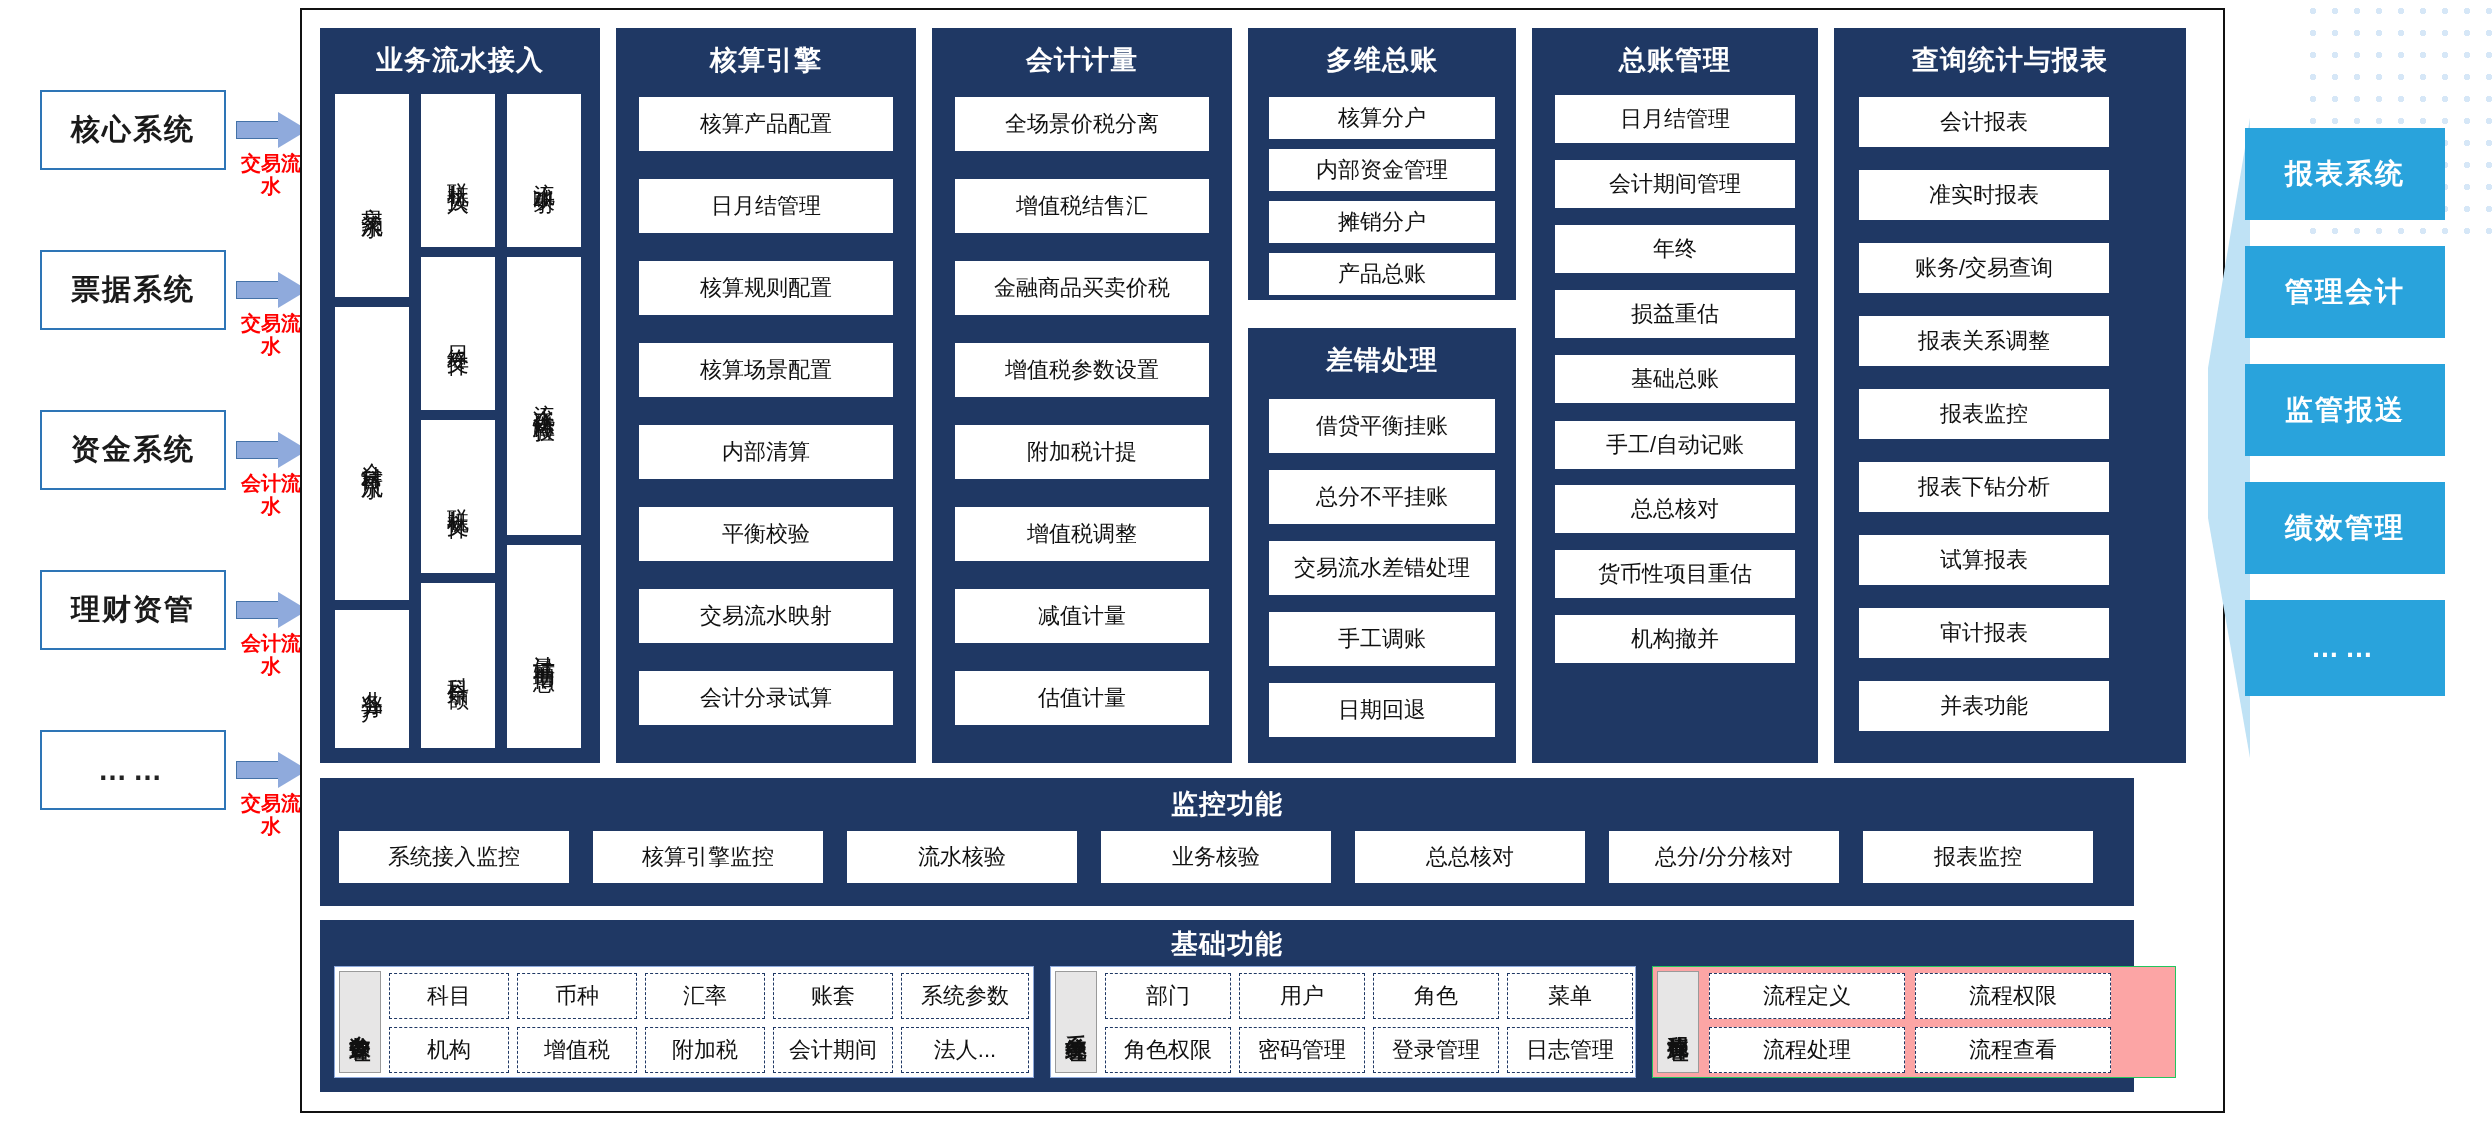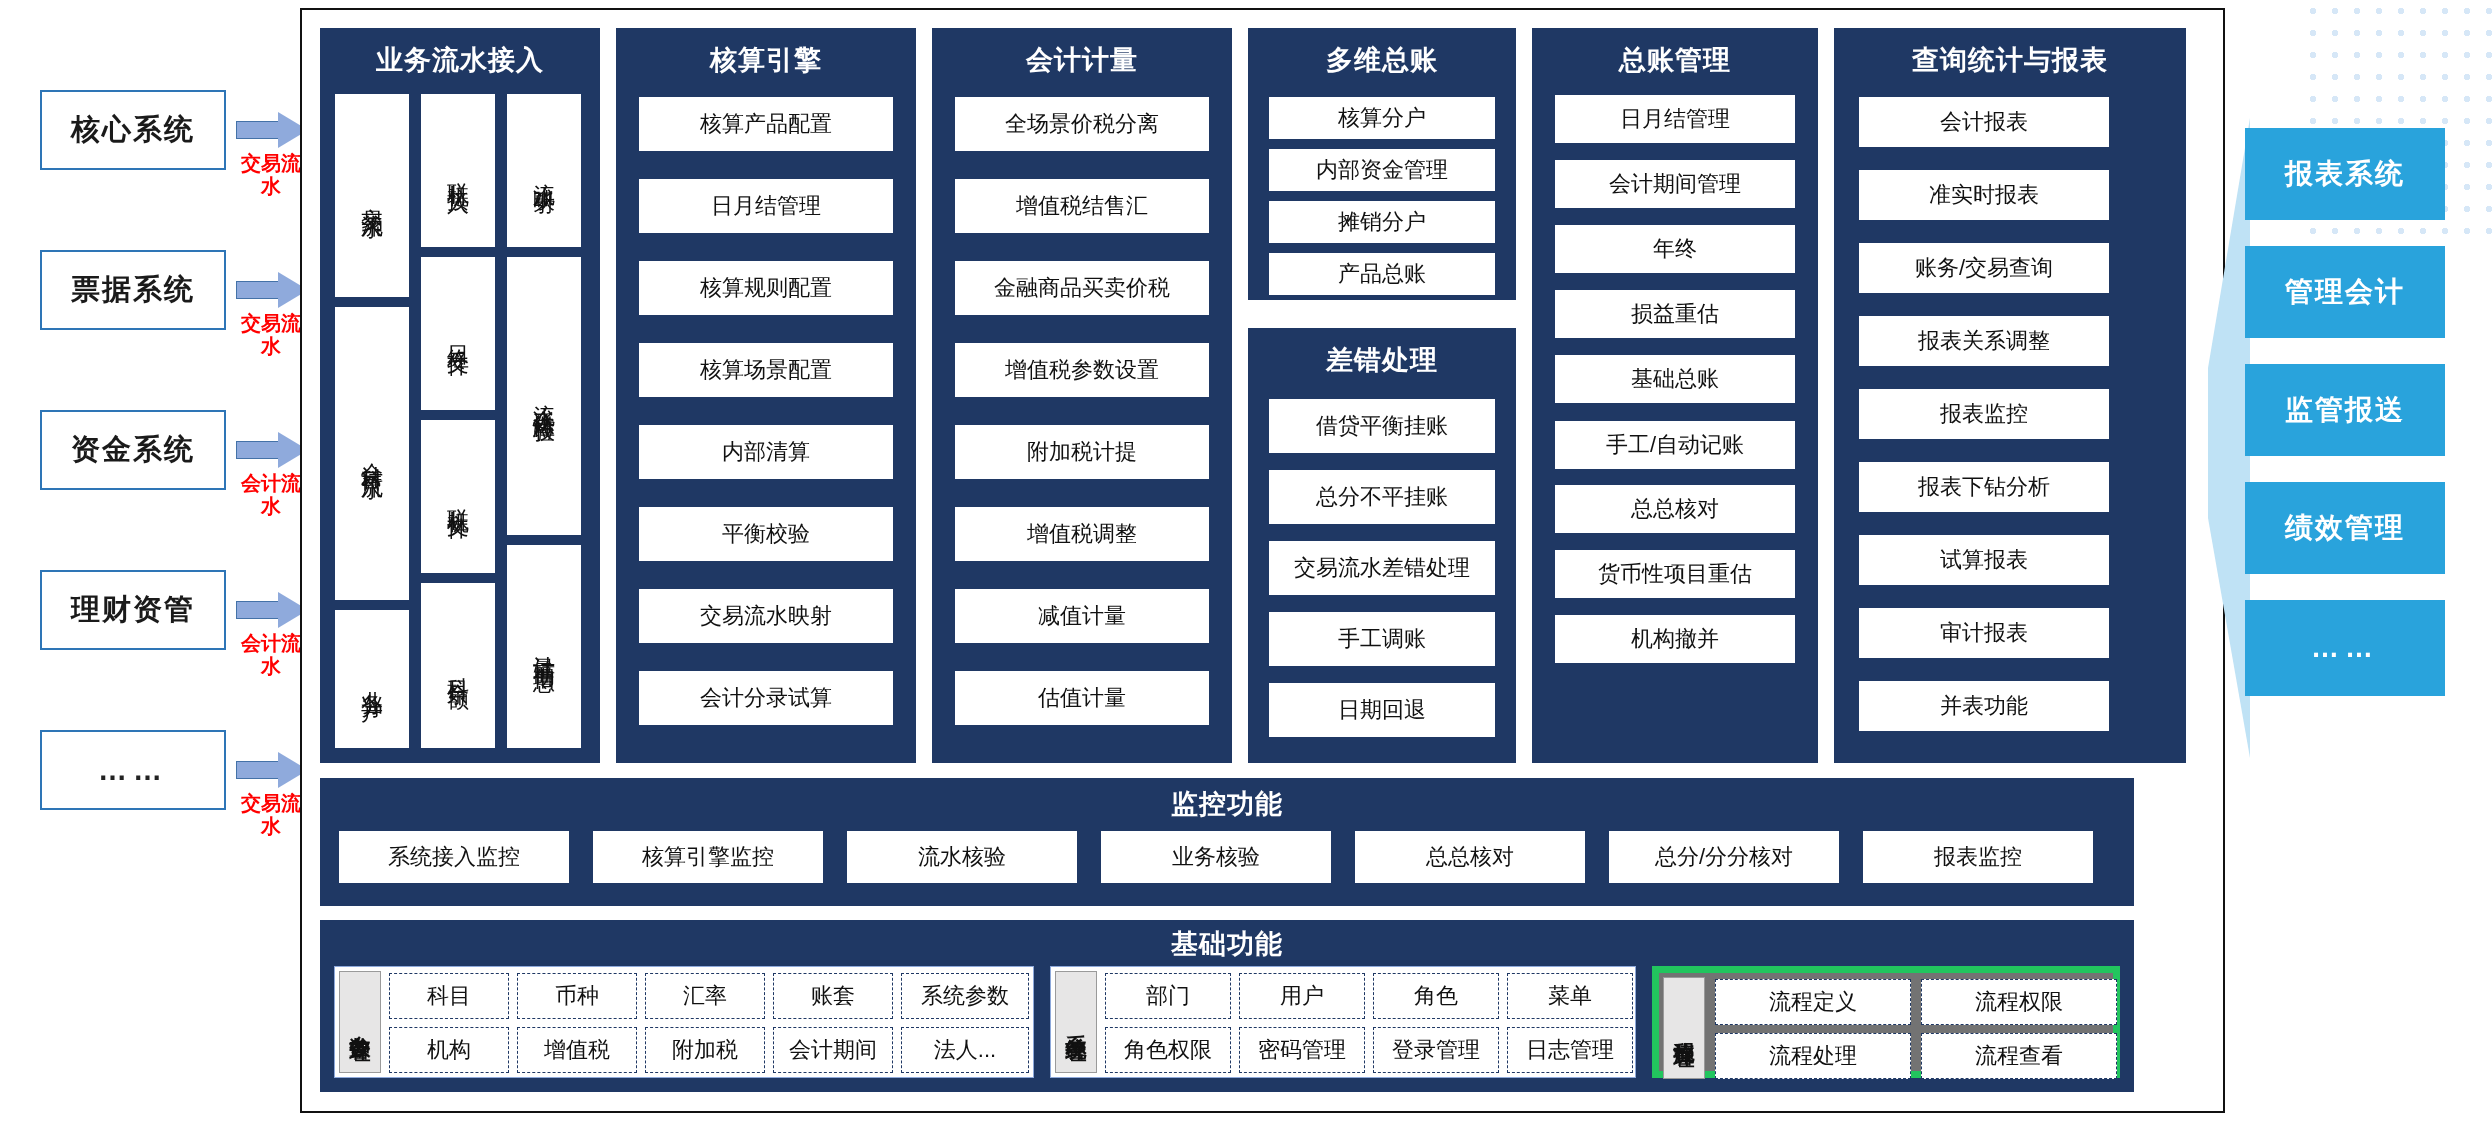--- a/index.html
+++ b/index.html
@@ -253,21 +253,21 @@
       <div class="wbox" style="position:absolute;left:54px;top:6px;width:126px;height:46px;border-style:dashed;">部门</div>
       <div class="wbox" style="position:absolute;left:188px;top:6px;width:126px;height:46px;border-style:dashed;">用户</div>
       <div class="wbox" style="position:absolute;left:322px;top:6px;width:126px;height:46px;border-style:dashed;">角色</div>
       <div class="wbox" style="position:absolute;left:456px;top:6px;width:126px;height:46px;border-style:dashed;">菜单</div>
       <div class="wbox" style="position:absolute;left:54px;top:60px;width:126px;height:46px;border-style:dashed;">角色权限</div>
       <div class="wbox" style="position:absolute;left:188px;top:60px;width:126px;height:46px;border-style:dashed;">密码管理</div>
       <div class="wbox" style="position:absolute;left:322px;top:60px;width:126px;height:46px;border-style:dashed;">登录管理</div>
       <div class="wbox" style="position:absolute;left:456px;top:60px;width:126px;height:46px;border-style:dashed;">日志管理</div>
     </div>
 
-    <div style="position:absolute;left:1332px;top:46px;width:468px;height:112px;background:#737373;border:7px solid #22c55e;box-sizing:border-box;">
+    <div style="position:absolute;left:1332px;top:46px;width:524px;height:112px;background:#fca5a5;border:1px solid #22c55e;box-sizing:border-box;">
       <div style="position:absolute;left:4px;top:4px;width:42px;height:102px;background:#e7e6e6;border:1px solid #9a9a9a;box-sizing:border-box;display:flex;align-items:center;justify-content:center;writing-mode:vertical-rl;text-orientation:upright;font-size:21px;font-weight:bold;letter-spacing:2px;color:#111;">流程管理</div>
       <div class="wbox" style="position:absolute;left:56px;top:6px;width:196px;height:46px;border-style:dashed;">流程定义</div>
       <div class="wbox" style="position:absolute;left:262px;top:6px;width:196px;height:46px;border-style:dashed;">流程权限</div>
       <div class="wbox" style="position:absolute;left:56px;top:60px;width:196px;height:46px;border-style:dashed;">流程处理</div>
       <div class="wbox" style="position:absolute;left:262px;top:60px;width:196px;height:46px;border-style:dashed;">流程查看</div>
     </div>
   </div>
 
 </div>
 

